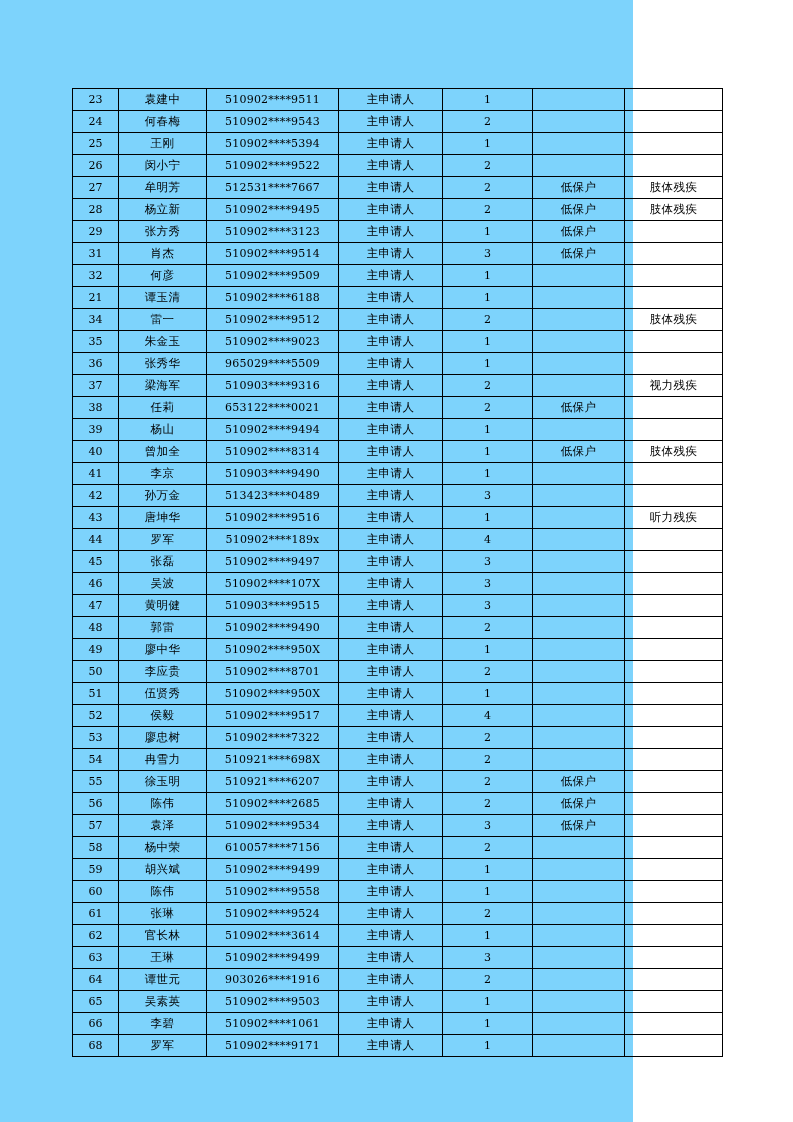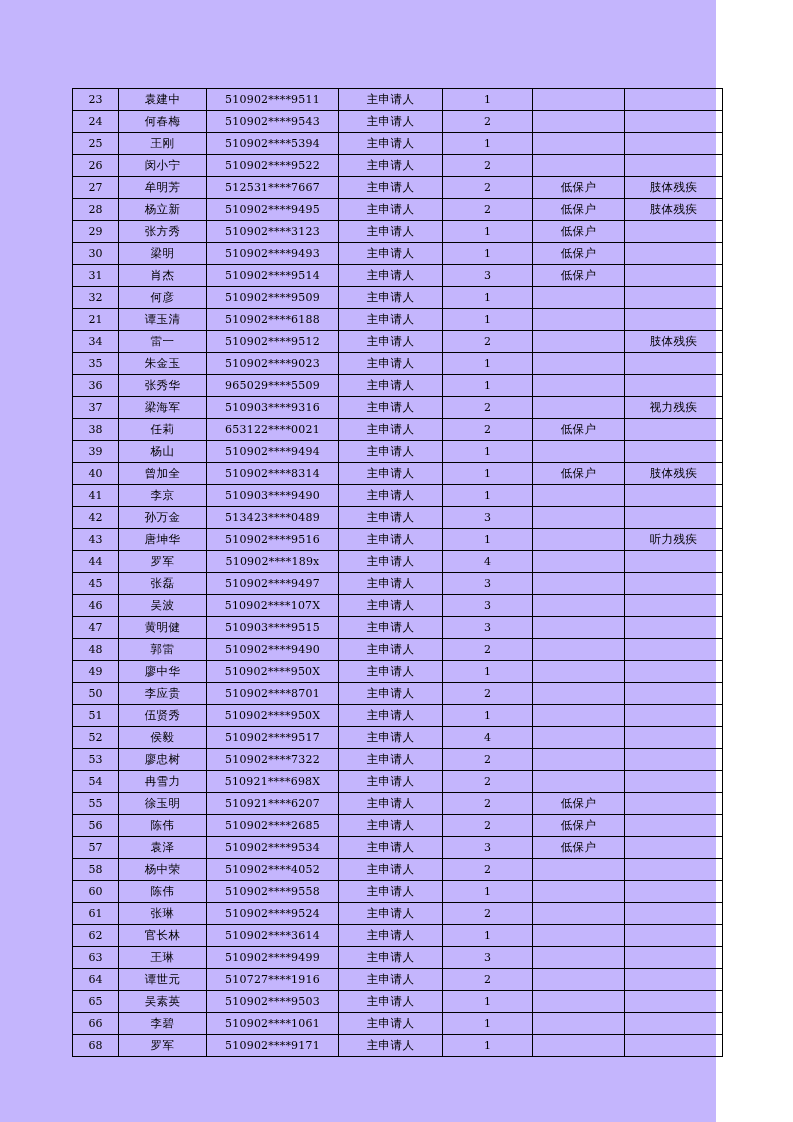--- a/index.html
+++ b/index.html
@@ -12,23 +12,23 @@
     height: 1122px;
     font-family: "DejaVu Sans", "Liberation Sans", sans-serif;
     color: #000000;
     position: relative;
     overflow: hidden;
   }
   .page {
     position: absolute;
     left: 0;
     top: 0;
-    width: 716px;
+    width: 633px;
     height: 1122px;
-    background: #c4b5fd;
+    background: #7dd3fc;
   }
   .table-wrap {
     position: absolute;
     left: 72px;
     top: 88px;
     width: 650px;
   }
   table.roster {
     border-collapse: collapse;
     table-layout: fixed;
@@ -142,29 +142,20 @@
           <tr>
             <td class="idx">29</td>
             <td class="name">张方秀</td>
             <td class="id">510902****3123</td>
             <td class="role">主申请人</td>
             <td class="count">1</td>
             <td class="type">低保户</td>
             <td class="remark"></td>
           </tr>
           <tr>
-            <td class="idx">30</td>
-            <td class="name">梁明</td>
-            <td class="id">510902****9493</td>
-            <td class="role">主申请人</td>
-            <td class="count">1</td>
-            <td class="type">低保户</td>
-            <td class="remark"></td>
-          </tr>
-          <tr>
             <td class="idx">31</td>
             <td class="name">肖杰</td>
             <td class="id">510902****9514</td>
             <td class="role">主申请人</td>
             <td class="count">3</td>
             <td class="type">低保户</td>
             <td class="remark"></td>
           </tr>
           <tr>
             <td class="idx">32</td>
@@ -396,23 +387,32 @@
             <td class="name">袁泽</td>
             <td class="id">510902****9534</td>
             <td class="role">主申请人</td>
             <td class="count">3</td>
             <td class="type">低保户</td>
             <td class="remark"></td>
           </tr>
           <tr>
             <td class="idx">58</td>
             <td class="name">杨中荣</td>
-            <td class="id">510902****4052</td>
-            <td class="role">主申请人</td>
-            <td class="count">2</td>
+            <td class="id">610057****7156</td>
+            <td class="role">主申请人</td>
+            <td class="count">2</td>
+            <td class="type"></td>
+            <td class="remark"></td>
+          </tr>
+          <tr>
+            <td class="idx">59</td>
+            <td class="name">胡兴斌</td>
+            <td class="id">510902****9499</td>
+            <td class="role">主申请人</td>
+            <td class="count">1</td>
             <td class="type"></td>
             <td class="remark"></td>
           </tr>
           <tr>
             <td class="idx">60</td>
             <td class="name">陈伟</td>
             <td class="id">510902****9558</td>
             <td class="role">主申请人</td>
             <td class="count">1</td>
             <td class="type"></td>
@@ -441,21 +441,21 @@
             <td class="name">王琳</td>
             <td class="id">510902****9499</td>
             <td class="role">主申请人</td>
             <td class="count">3</td>
             <td class="type"></td>
             <td class="remark"></td>
           </tr>
           <tr>
             <td class="idx">64</td>
             <td class="name">谭世元</td>
-            <td class="id">510727****1916</td>
+            <td class="id">903026****1916</td>
             <td class="role">主申请人</td>
             <td class="count">2</td>
             <td class="type"></td>
             <td class="remark"></td>
           </tr>
           <tr>
             <td class="idx">65</td>
             <td class="name">吴素英</td>
             <td class="id">510902****9503</td>
             <td class="role">主申请人</td>

